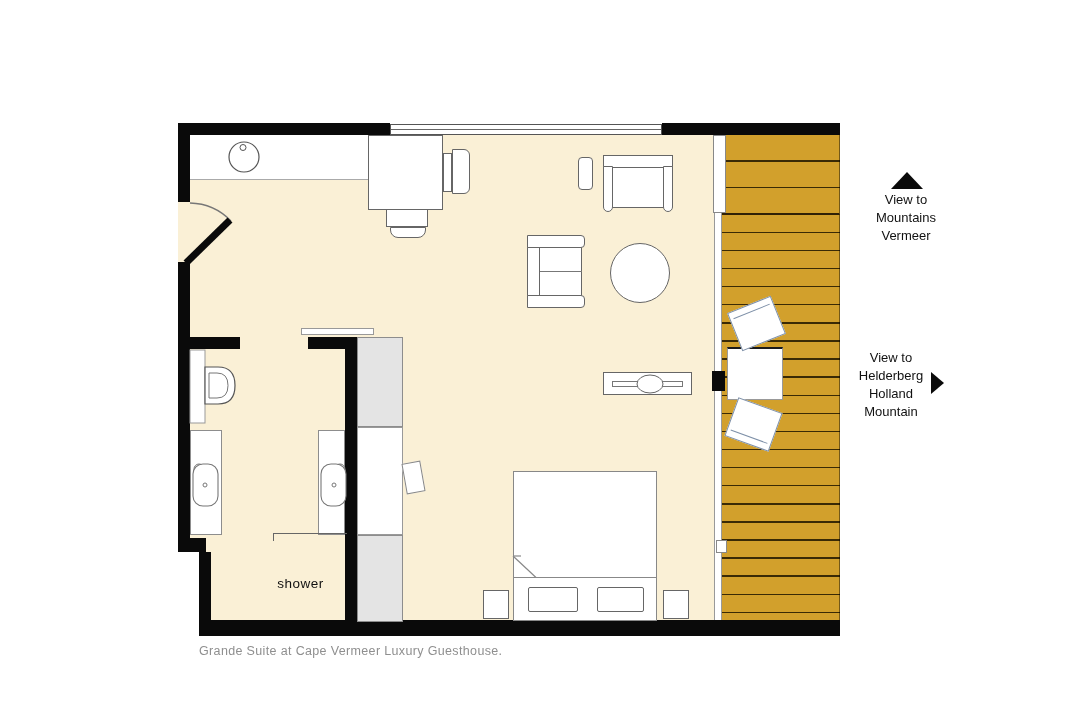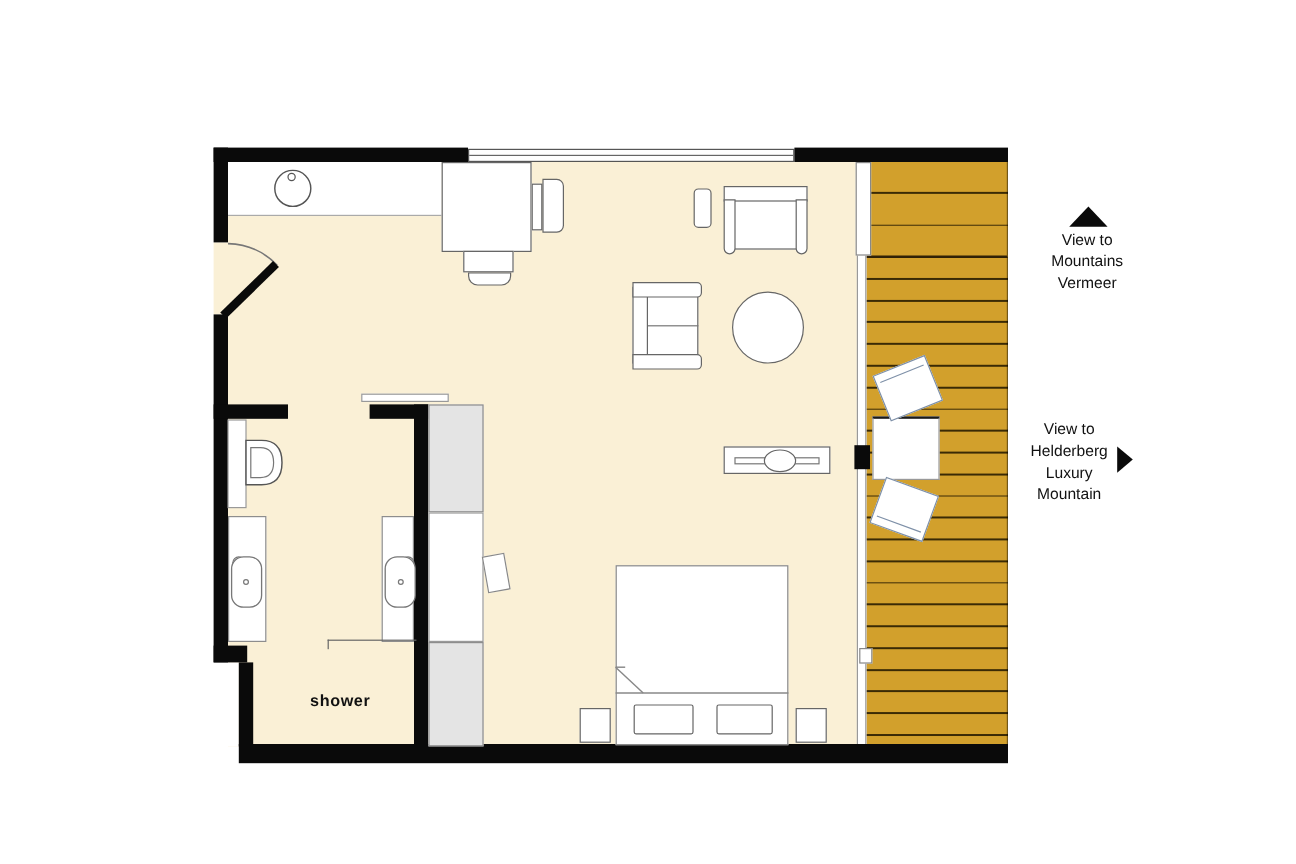--- a/index.html
+++ b/index.html
@@ -127,31 +127,32 @@
       <circle cx="334" cy="485" r="2" fill="none" stroke="#777" stroke-width="1"></circle>
     </g>
     <g>
       <line x1="513" y1="577.5" x2="657" y2="577.5" stroke="#888" stroke-width="1.2"></line>
       <line x1="513" y1="556" x2="521" y2="556" stroke="#888" stroke-width="1.2"></line>
       <line x1="513" y1="556" x2="536" y2="577.5" stroke="#888" stroke-width="1.2"></line>
     </g>
     <ellipse cx="650" cy="384" rx="13" ry="9" fill="#fff" stroke="#666" stroke-width="1"></ellipse>
   </svg>
 
-  <div class="label" style="left:241px;top:575px;width:85px;font-size:13.5px;letter-spacing:.5px;font-weight:bold;">shower</div>
+  <div class="label" style="left:258px;top:575px;width:85px;font-size:13.5px;letter-spacing:.5px;">shower</div>
 
   <div class="abs" style="left:891px;top:172px;width:0;height:0;border-left:16px solid transparent;border-right:16px solid transparent;border-bottom:17px solid #0a0a0a;"></div>
   <div class="label" style="left:846px;top:191px;width:120px;">
     <div>View to</div>
     <div>Mountains</div>
     <div>Vermeer</div>
   </div>
 
   <div class="label" style="left:831px;top:349px;width:120px;">
     <div>View to</div>
     <div>Helderberg</div>
-    <div>Luxury</div>
+    <div>Holland</div>
     <div>Mountain</div>
   </div>
   <div class="abs" style="left:931px;top:372px;width:0;height:0;border-top:11px solid transparent;border-bottom:11px solid transparent;border-left:13px solid #0a0a0a;"></div>
 
+  <div class="abs" style="left:199px;top:644px;font-size:12.5px;letter-spacing:.35px;color:var(--caption-text,#8f8f8f);">Grande Suite at Cape Vermeer Luxury Guesthouse.</div>
 
 </div>
 
 </body></html>

